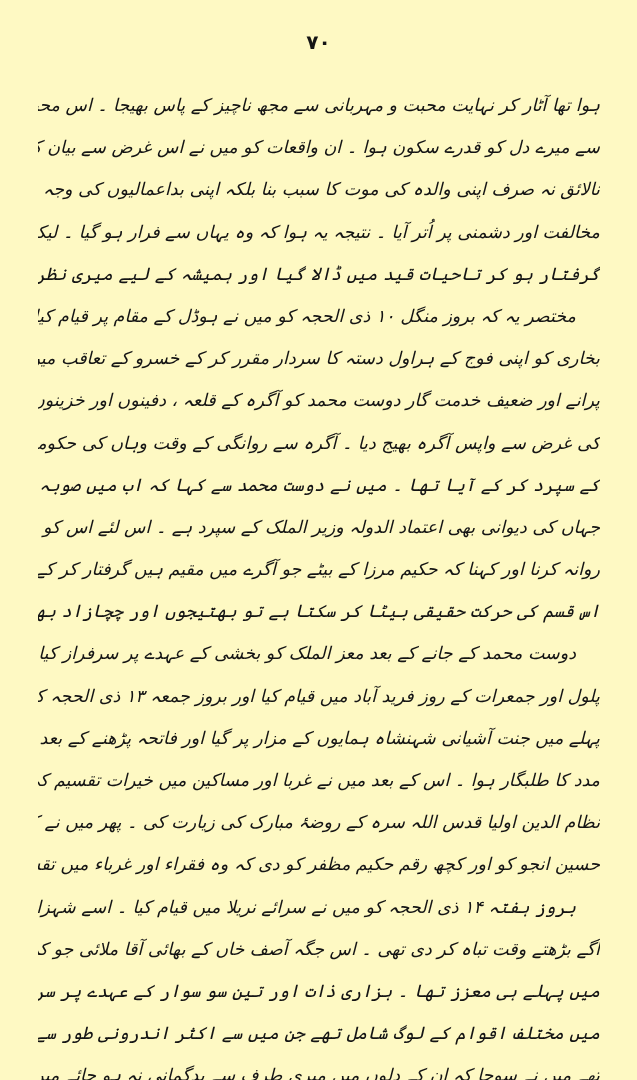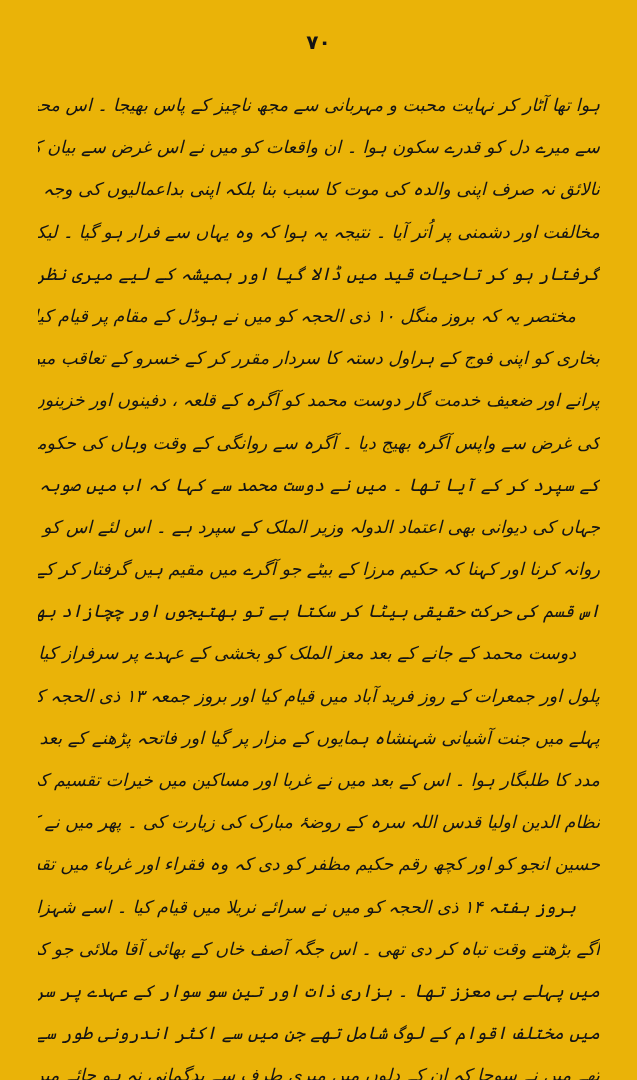--- a/index.html
+++ b/index.html
@@ -13,21 +13,21 @@
     overflow: hidden;
     position: relative;
     font-family: "DejaVu Sans", sans-serif;
     color: #141414;
   }
   .page {
     position: absolute;
     left: 0; top: 0;
     width: 637px;
     height: 1080px;
-    background: #eab308;
+    background: #fef9c3;
   }
   .page-number {
     position: absolute;
     top: 30px;
     left: 0;
     width: 637px;
     text-align: center;
     font-size: 20px;
     font-weight: bold;
     direction: rtl;

